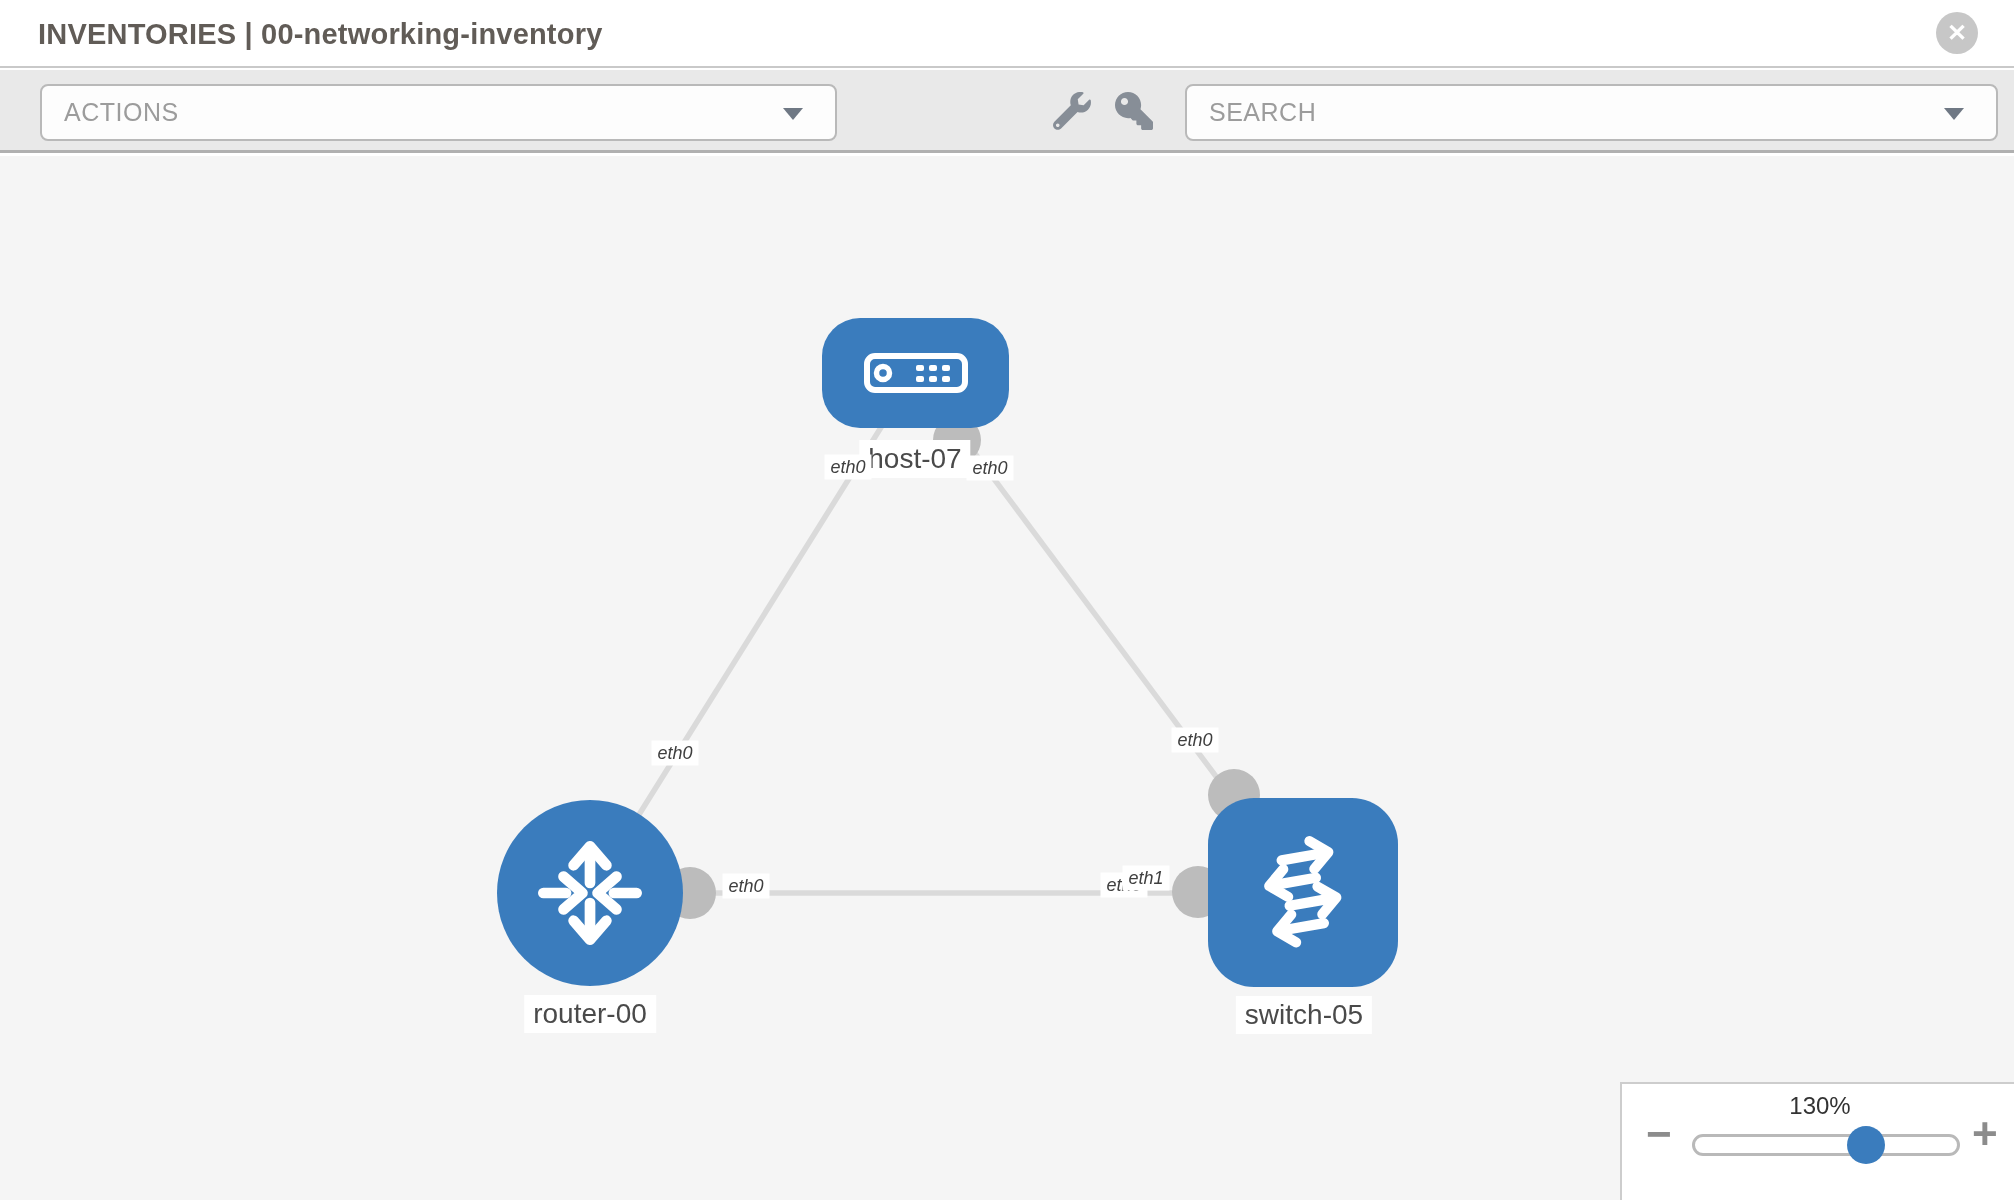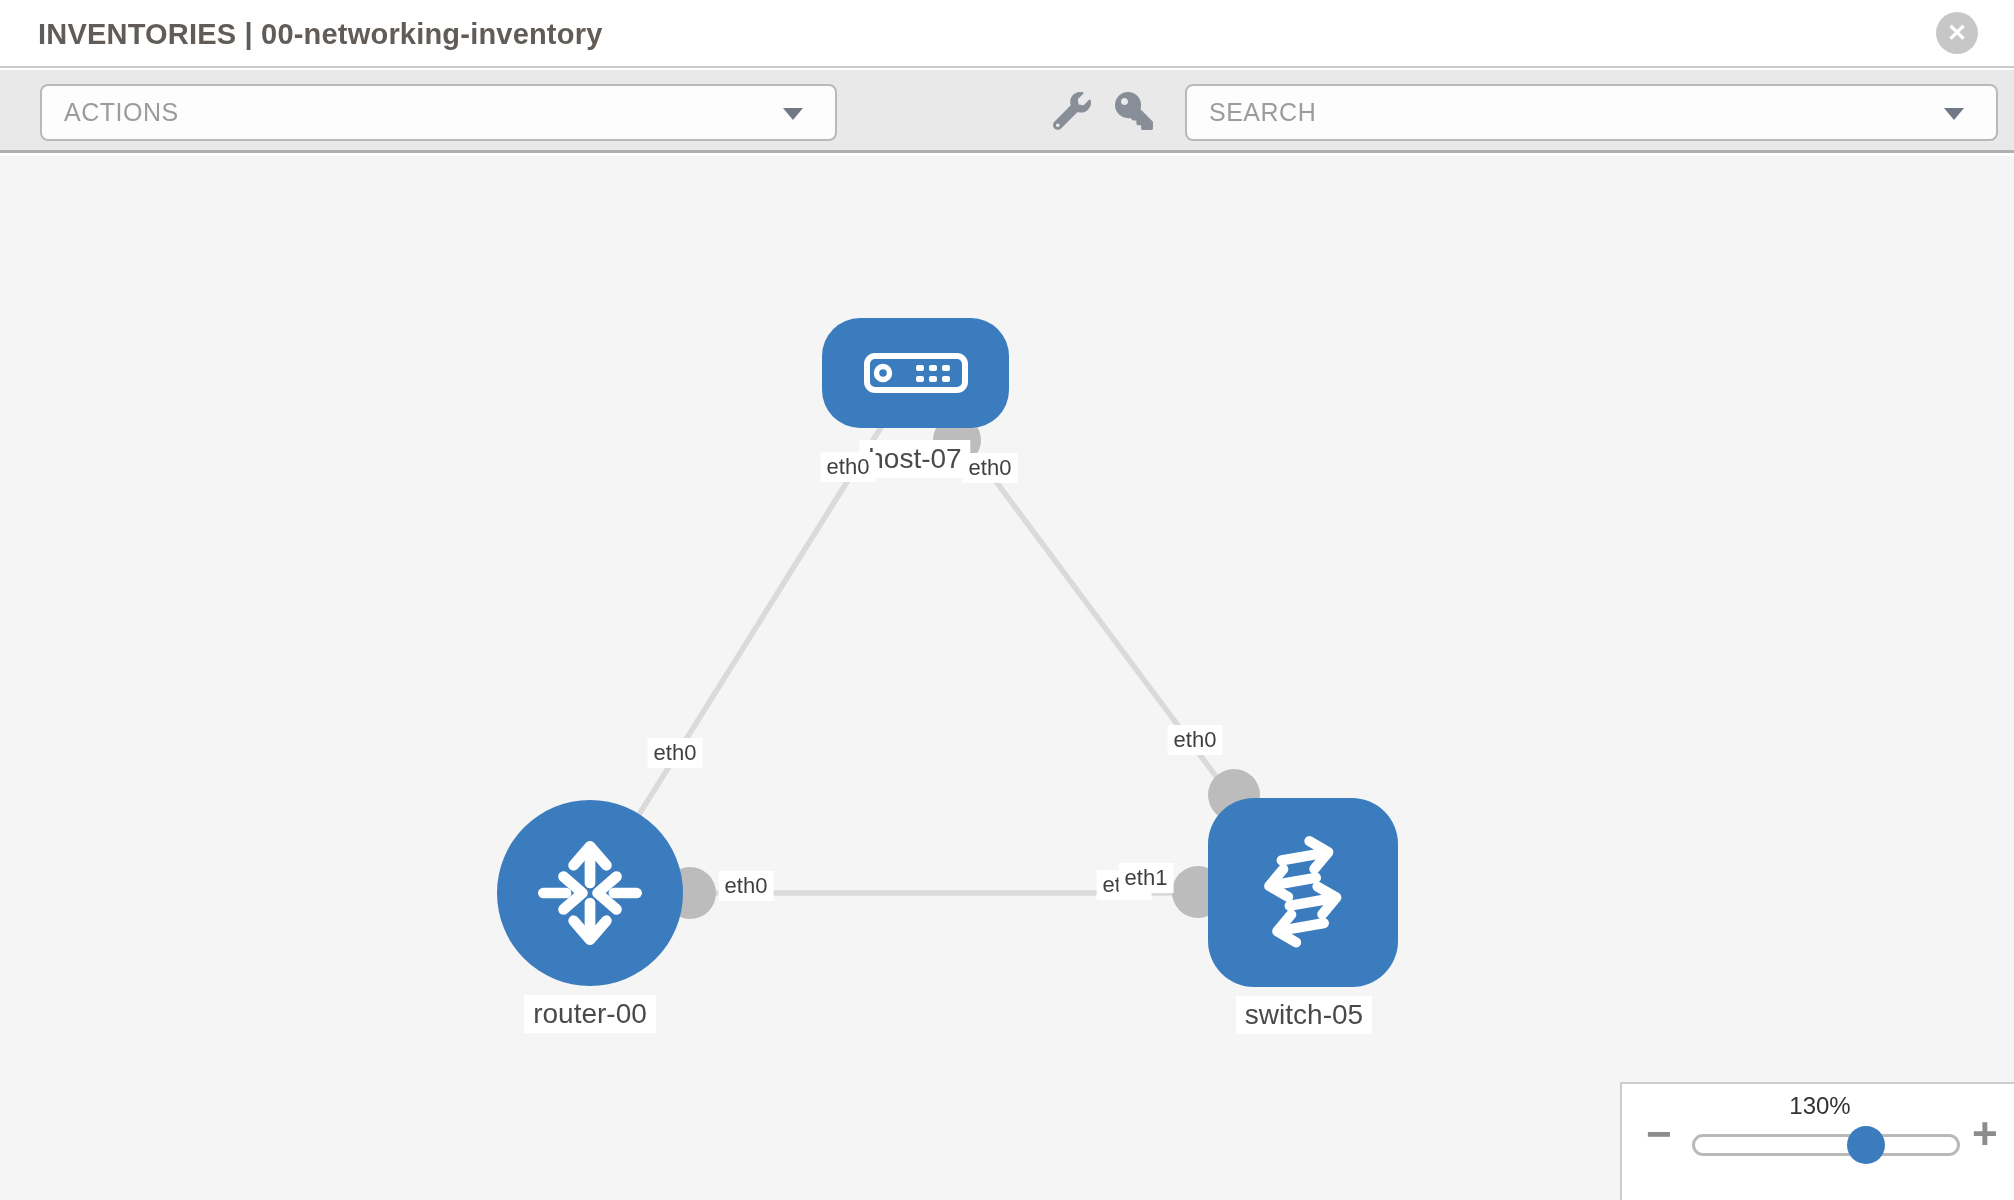--- a/index.html
+++ b/index.html
@@ -46,22 +46,22 @@
   .node.host   { left:822px; top:162px; width:187px; height:110px; border-radius:38px; }
   .node.router { left:497px; top:644px; width:186px; height:186px; border-radius:50%; }
   .node.switch { left:1208px; top:642px; width:190px; height:189px; border-radius:46px; }
 
   .node-label { position:absolute; z-index:4; background:#ffffff; color:#4a4a4a; font-size:28px;
                 padding:3px 9px; white-space:nowrap; transform:translate(-50%,-50%); }
   .node-label.lbl-host   { left:915px;  top:303px; }
   .node-label.lbl-router { left:590px;  top:858px;text-align:center; }
   .node-label.lbl-switch { left:1304px; top:859px; }
 
-  .iface { position:absolute; background:#ffffff; color:#3f3f3f; font-size:22px; padding:2px 6px;
-           white-space:nowrap; transform:translate(-50%,-50%); z-index:4; }
+  .iface { position:absolute; background:#ffffff; color:#3f3f3f; font-size:18px; padding:2px 6px;
+           white-space:nowrap; transform:translate(-50%,-50%); z-index:4;font-style:italic; }
   .iface.host-left   { left:848px;  top:311px; }
   .iface.host-right  { left:990px;  top:312px; }
   .iface.router-top  { left:675px;  top:597px; }
   .iface.switch-top  { left:1195px; top:584px; }
   .iface.router-right{ left:746px;  top:730px; }
   .iface.switch-under{ left:1124px; top:729px; z-index:5; }
   .iface.switch-right{ left:1146px; top:722px; z-index:6; }
 
   
   .zoom-panel { position:absolute; left:1620px; top:1082px; width:400px; height:126px; background:#ffffff;

